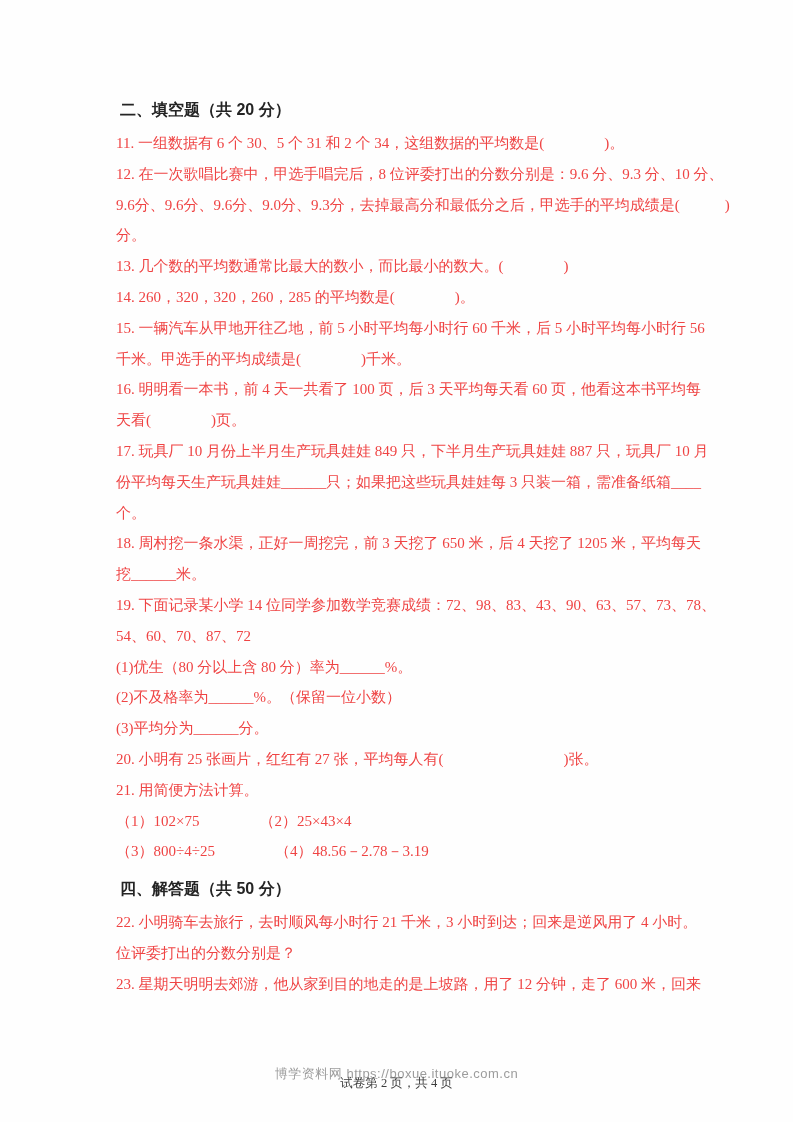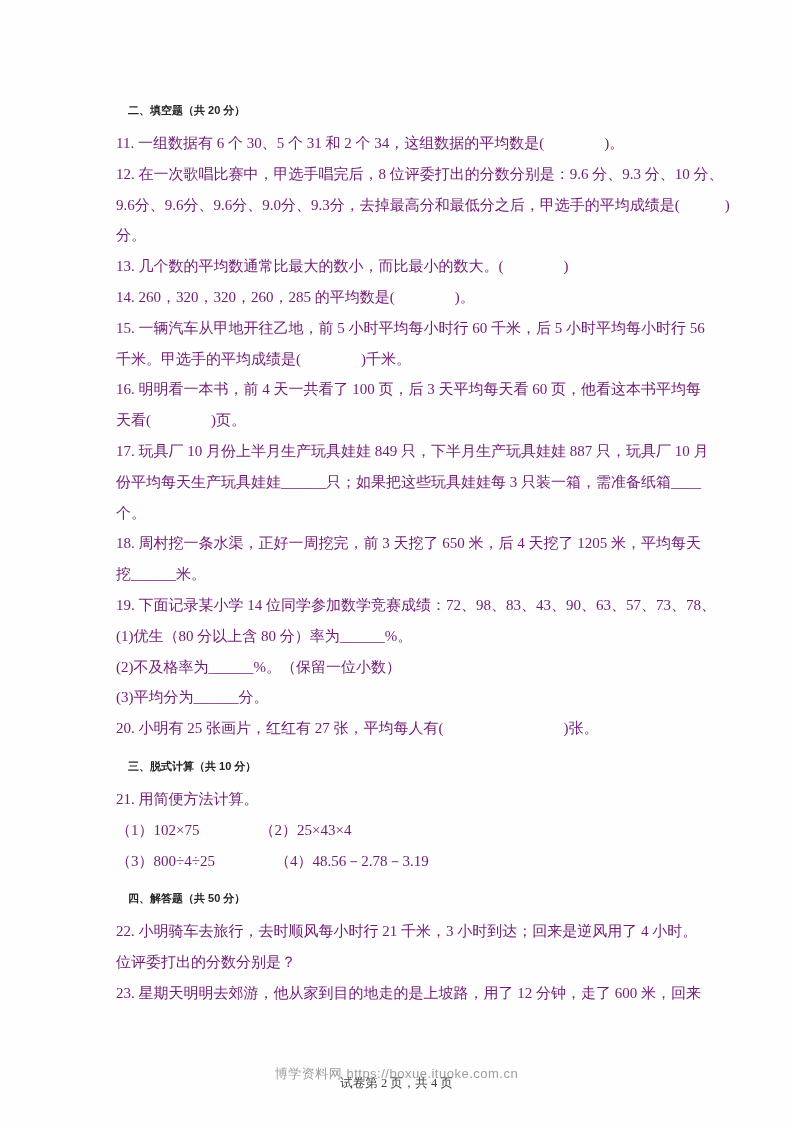--- a/index.html
+++ b/index.html
@@ -19,29 +19,29 @@
   .content {
     position: absolute;
     left: 116px;
     top: 88px;
     width: 568px;
   }
   .line {
     font-size: 15px;
     line-height: 30.8px;
     white-space: pre;
-    color: #701a75;
+    color: #ef4444;
   }
   .section-heading {
     font-family: "Liberation Sans", "DejaVu Sans", sans-serif;
-    font-size: 11px;
+    font-size: 16px;
     line-height: 34px;
     font-weight: 700;
     color: #242424;
-    margin: 5px 0 1px 12px;
+    margin: 5px 0 1px 4px;
     white-space: pre;
   }
   .footer {
     position: absolute;
     left: 0;
     top: 1062px;
     width: 793px;
     height: 45px;
   }
   .watermark {
@@ -92,27 +92,27 @@
     <div class="line">天看(　　　　)页。</div>
 
     <div class="line">17. 玩具厂 10 月份上半月生产玩具娃娃 849 只，下半月生产玩具娃娃 887 只，玩具厂 10 月</div>
     <div class="line">份平均每天生产玩具娃娃______只；如果把这些玩具娃娃每 3 只装一箱，需准备纸箱____</div>
     <div class="line">个。</div>
 
     <div class="line">18. 周村挖一条水渠，正好一周挖完，前 3 天挖了 650 米，后 4 天挖了 1205 米，平均每天</div>
     <div class="line">挖______米。</div>
 
     <div class="line">19. 下面记录某小学 14 位同学参加数学竞赛成绩：72、98、83、43、90、63、57、73、78、</div>
+    <div class="line">54、60、70、87、72</div>
     <div class="line">(1)优生（80 分以上含 80 分）率为______%。</div>
     <div class="line">(2)不及格率为______%。（保留一位小数）</div>
     <div class="line">(3)平均分为______分。</div>
 
     <div class="line">20. 小明有 25 张画片，红红有 27 张，平均每人有(　　　　　　　　)张。</div>
 
-    <h2 class="section-heading">三、脱式计算（共 10 分）</h2>
 
     <div class="line">21. 用简便方法计算。</div>
     <div class="line">（1）102×75　　　　（2）25×43×4</div>
     <div class="line">（3）800÷4÷25　　　　（4）48.56－2.78－3.19</div>
 
     <h2 class="section-heading">四、解答题（共 50 分）</h2>
 
     <div class="line">22. 小明骑车去旅行，去时顺风每小时行 21 千米，3 小时到达；回来是逆风用了 4 小时。</div>
     <div class="line">位评委打出的分数分别是？</div>
 

